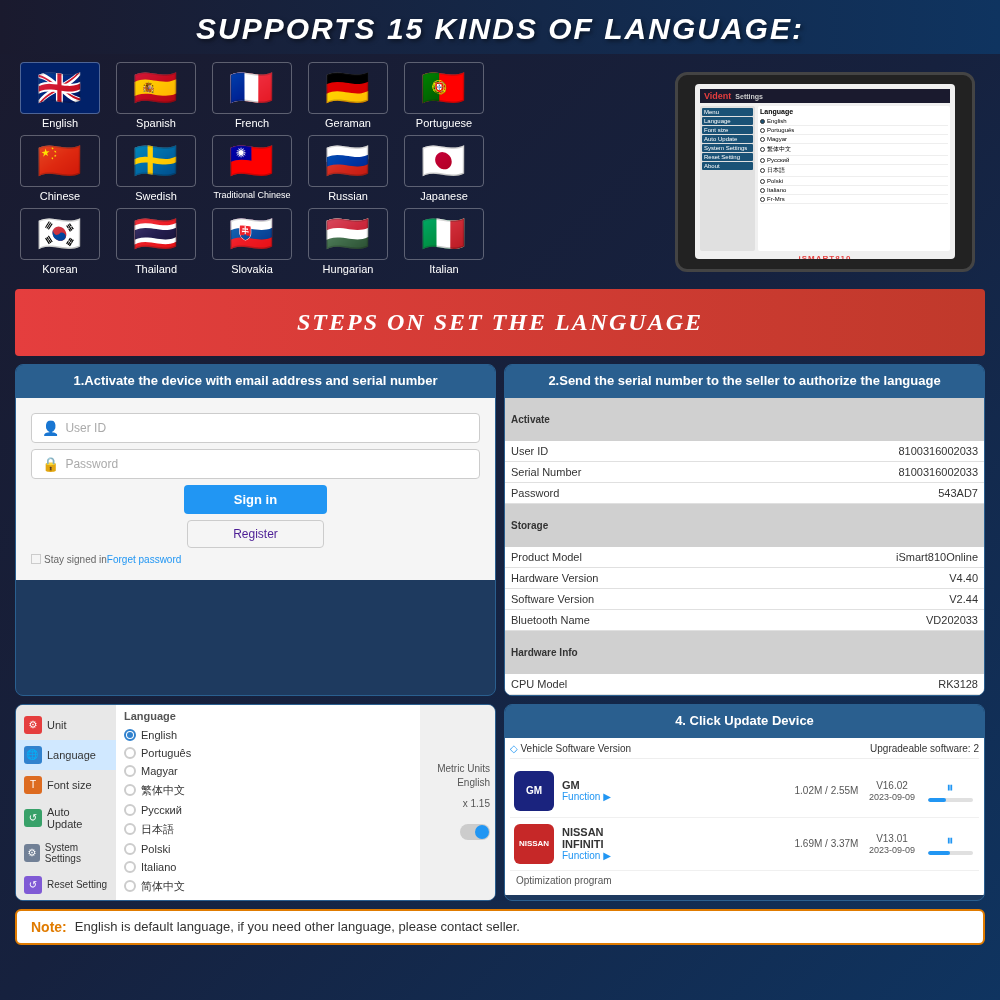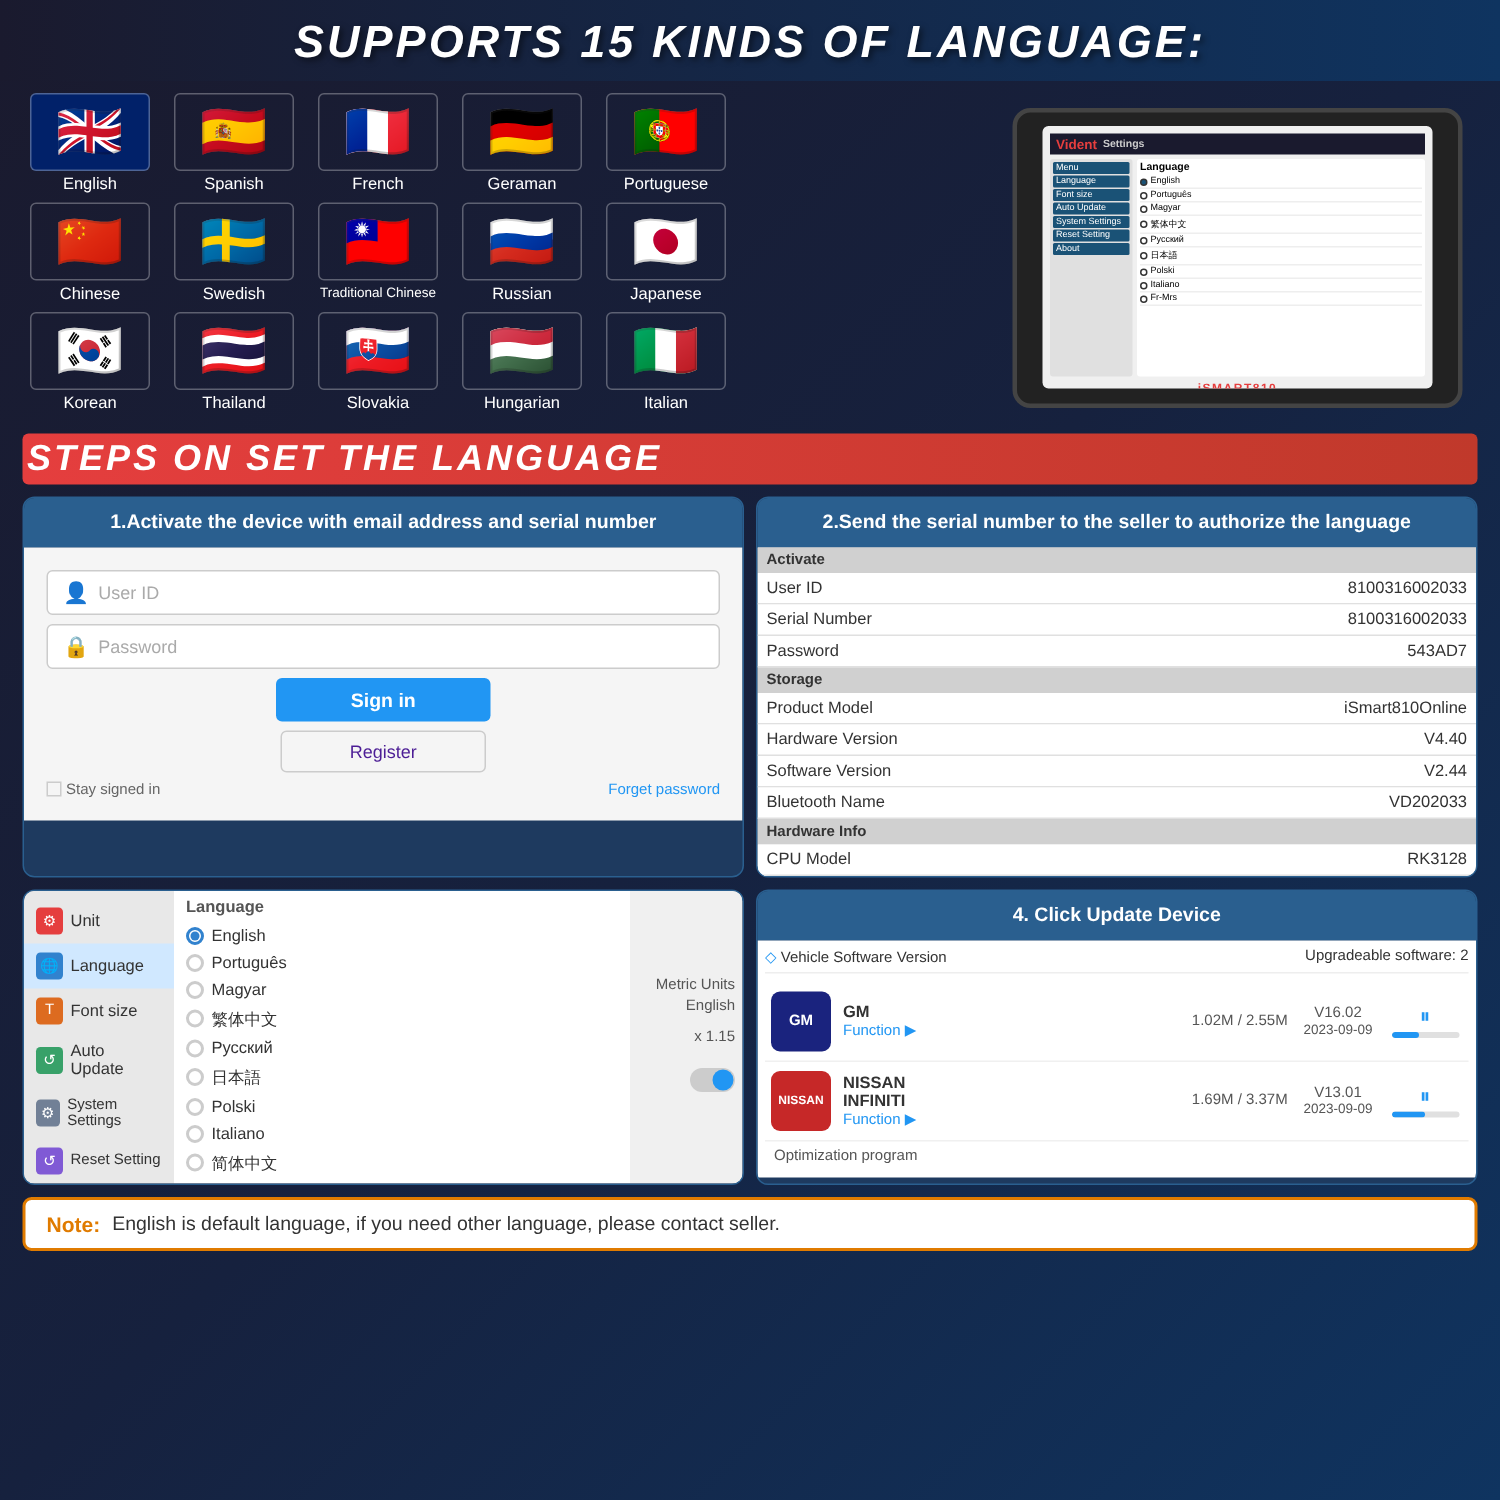--- a/index.html
+++ b/index.html
@@ -203,23 +203,25 @@
       font-size: 8px;
       font-weight: bold;
       text-align: center;
       margin-top: 3px;
       letter-spacing: 1px;
     }
 
     
     .steps-title {
       background: linear-gradient(90deg, #e53e3e, #c0392b);
-      padding: 3px;
+      text-align: center;
+      padding: 20px;
       margin: 0 15px 8px;
       border-radius: 4px;
+      font-family: Liberation Serif, serif;
     }
     .steps-title-text {
       font-size: 24px;
       font-weight: 900;
       color: #fff;
       text-transform: uppercase;
       font-style: italic;
       letter-spacing: 2px;
     }
 
@@ -302,21 +304,21 @@
       color: #4c1d95;
       border: 1px solid #ccc;
       padding: 6px 45px;
       border-radius: 4px;
       font-size: 12px;
       cursor: pointer;
     }
 
     .login-footer {
       display: flex;
-      justify-content: space-between;
+      justify-content: flex-start;
       width: 100%;
       font-size: 10px;
       color: #666;
     }
 
     .stay-signed {
       display: flex;
       align-items: center;
       gap: 3px;
     }
@@ -328,21 +330,21 @@
     }
 
     
     .info-table {
       width: 100%;
       font-size: 11px;
     }
 
     .info-section-header {
       background: #d0d0d0;
-      padding: 3px 6px;
+      padding: 16px 6px;
       font-size: 10px;
       font-weight: bold;
       color: #333;
     }
 
     .info-row {
       display: flex;
       justify-content: space-between;
       padding: 4px 6px;
       border-bottom: 1px solid #e0e0e0;

